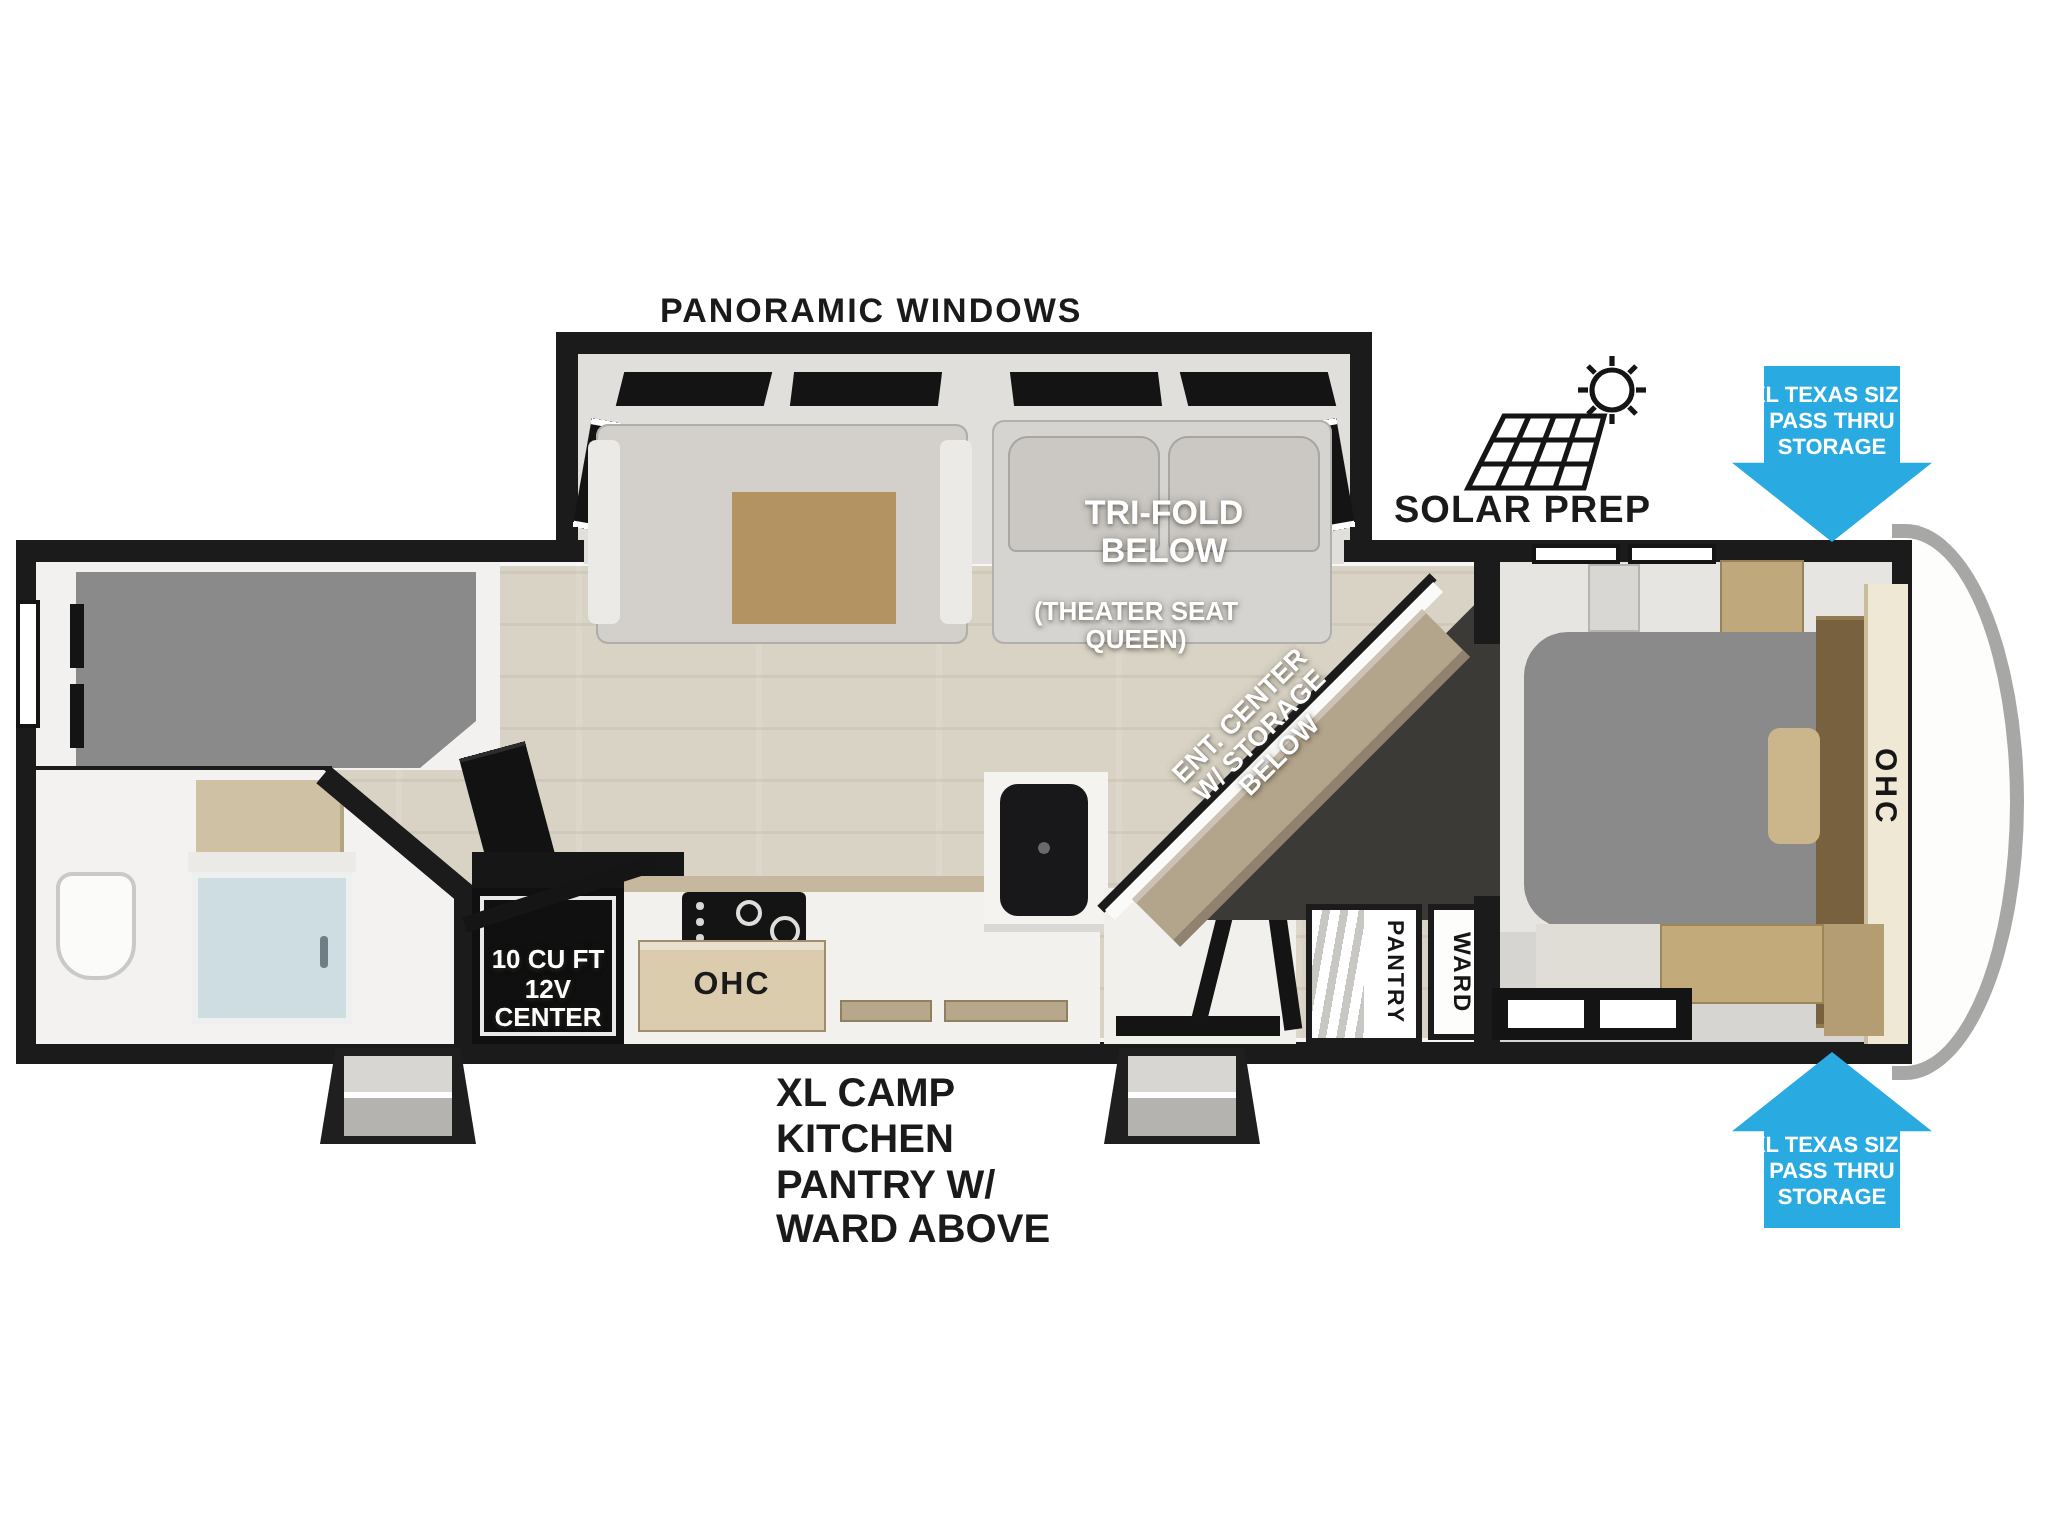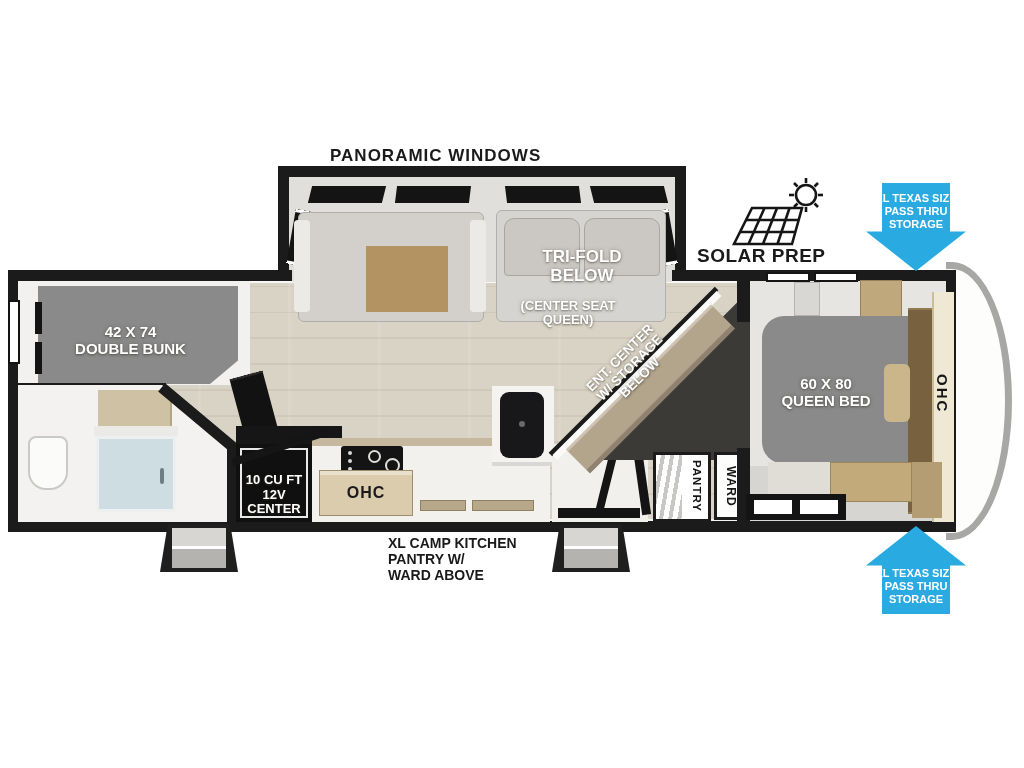--- a/index.html
+++ b/index.html
@@ -44,24 +44,20 @@
               border-radius:0 60px 60px 0 / 0 140px 140px 0;"></div>
 
   <div class="abs wall" style="left:8px;top:270px;width:948px;height:262px;"></div>
   <div class="abs floor-wood" style="left:18px;top:281px;width:928px;height:240px;"></div>
 
   <div class="abs" style="left:292px;top:270px;width:380px;height:12px;background:#e0dfdc;"></div>
 
   <div class="abs white-floor" style="left:18px;top:281px;width:232px;height:104px;"></div>
   <div class="abs" style="left:38px;top:286px;width:200px;height:98px;background:#8a8a8a;
               clip-path:polygon(0 0,100% 0,100% 76%,86% 100%,0 100%);"></div>
-  <div class="abs lbl-white" style="left:48px;top:324px;width:165px;font-size:15px;">
-    <span>42 X 74</span><br>
-    <span>DOUBLE BUNK</span>
-  </div>
   <div class="abs window-slit" style="left:8px;top:300px;width:12px;height:64px;"></div>
   <div class="abs" style="left:35px;top:302px;width:7px;height:32px;background:#141414;"></div>
   <div class="abs" style="left:35px;top:342px;width:7px;height:32px;background:#141414;"></div>
 
   <div class="abs wall" style="left:18px;top:383px;width:148px;height:11px;"></div>
 
   <div class="abs" style="left:18px;top:385px;width:219px;height:137px;background:#f3f2f0;
               clip-path:polygon(0 0,65.8% 0,100% 49%,100% 100%,0 100%);"></div>
   <div class="abs" style="left:98px;top:390px;width:74px;height:38px;background:#cfc2a4;border-bottom:2px solid #a8997a;
               box-shadow:inset -26px 0 0 -24px #b3a584;"></div>
@@ -141,24 +137,20 @@
   <div class="abs wall" style="left:737px;top:448px;width:13px;height:84px;"></div>
 
   <div class="abs" style="left:932px;top:292px;width:22px;height:230px;background:#efe8d5;border-left:2px solid #cbbd99;box-sizing:border-box;"></div>
   <div class="abs" style="left:908px;top:308px;width:24px;height:206px;background:#77613f;
               box-shadow:inset 0 70px 0 -68px #93794f, inset 0 -70px 0 -68px #93794f;"></div>
   <div class="abs" style="left:794px;top:282px;width:26px;height:34px;background:#d8d7d3;border:1px solid #b5b4b0;box-sizing:border-box;"></div>
   <div class="abs" style="left:860px;top:280px;width:42px;height:40px;background:#bfa87c;border:1px solid #96815a;box-sizing:border-box;"></div>
 
   <div class="abs" style="left:762px;top:316px;width:146px;height:148px;background:#8a8a8a;border-radius:22px 0 0 22px;"></div>
   <div class="abs" style="left:884px;top:364px;width:26px;height:58px;background:#cbb68c;border-radius:6px;"></div>
-  <div class="abs lbl-white" style="left:760px;top:376px;width:132px;font-size:15px;">
-    <span>60 X 80</span><br>
-    <span>QUEEN BED</span>
-  </div>
   <span class="abs vtext" style="left:934px;top:374px;font-size:15px;letter-spacing:2px;">OHC</span>
 
   <div class="abs" style="left:768px;top:462px;width:62px;height:36px;background:#dfddd5;"></div>
   <div class="abs grain-v" style="left:830px;top:462px;width:82px;height:40px;background:#c2aa7b;border:1px solid #9b8659;box-sizing:border-box;"></div>
   <div class="abs" style="left:912px;top:462px;width:30px;height:56px;background:#b49d72;"></div>
 
   <div class="abs window-slit" style="left:766px;top:272px;width:44px;height:10px;"></div>
   <div class="abs window-slit" style="left:814px;top:272px;width:44px;height:10px;"></div>
   <div class="abs" style="left:746px;top:494px;width:100px;height:26px;background:#141414;"></div>
   <div class="abs" style="left:754px;top:500px;width:38px;height:14px;background:#ffffff;"></div>
@@ -170,34 +162,34 @@
   <div class="abs grain-v" style="left:366px;top:246px;width:82px;height:66px;background:#b49363;"></div>
 
   <div class="abs" style="left:496px;top:210px;width:170px;height:112px;background:#d6d4d0;border:1px solid #b2b0ac;border-radius:6px;box-sizing:border-box;"></div>
   <div class="abs" style="left:504px;top:218px;width:76px;height:58px;background:#cbc8c3;border:1px solid #a8a6a2;border-radius:10px 10px 4px 4px;box-sizing:border-box;"></div>
   <div class="abs" style="left:584px;top:218px;width:76px;height:58px;background:#cbc8c3;border:1px solid #a8a6a2;border-radius:10px 10px 4px 4px;box-sizing:border-box;"></div>
   <div class="abs lbl-white" style="left:506px;top:248px;width:152px;font-size:17px;">
     <span>TRI-FOLD</span><br>
     <span>BELOW</span>
   </div>
   <div class="abs lbl-white" style="left:488px;top:299px;width:160px;font-size:13px;">
-    <span>(CENTER SEAT</span><br>
+    <span>(THEATER SEAT</span><br>
     <span>QUEEN)</span>
   </div>
 
   <div class="abs" style="left:160px;top:524px;width:78px;height:48px;background:#1f1f1f;
               clip-path:polygon(10% 0,90% 0,100% 100%,0 100%);"></div>
   <div class="abs" style="left:172px;top:528px;width:54px;height:40px;
               background:linear-gradient(#d8d6d2 0 45%,#ffffff 45% 53%,#b5b3af 53% 100%);"></div>
   <div class="abs" style="left:552px;top:524px;width:78px;height:48px;background:#1f1f1f;
               clip-path:polygon(10% 0,90% 0,100% 100%,0 100%);"></div>
   <div class="abs" style="left:564px;top:528px;width:54px;height:40px;
               background:linear-gradient(#d8d6d2 0 45%,#ffffff 45% 53%,#b5b3af 53% 100%);"></div>
 
-  <div class="abs lbl-black" style="left:388px;top:536px;width:168px;font-size:14px;line-height:1.14;">
+  <div class="abs lbl-black" style="left:388px;top:536px;width:168px;font-size:20px;line-height:1.14;">
     <span>XL CAMP KITCHEN</span><br>
     <span>PANTRY W/</span><br>
     <span>WARD ABOVE</span>
   </div>
 
   <svg class="abs" style="left:728px;top:176px;" width="100" height="72" viewBox="0 0 100 72">
     <g stroke="#151515" stroke-width="2.6" fill="#ffffff">
       <circle cx="78" cy="19" r="10"></circle>
       <line x1="78" y1="2" x2="78" y2="7"></line>
       <line x1="78" y1="31" x2="78" y2="36"></line>

